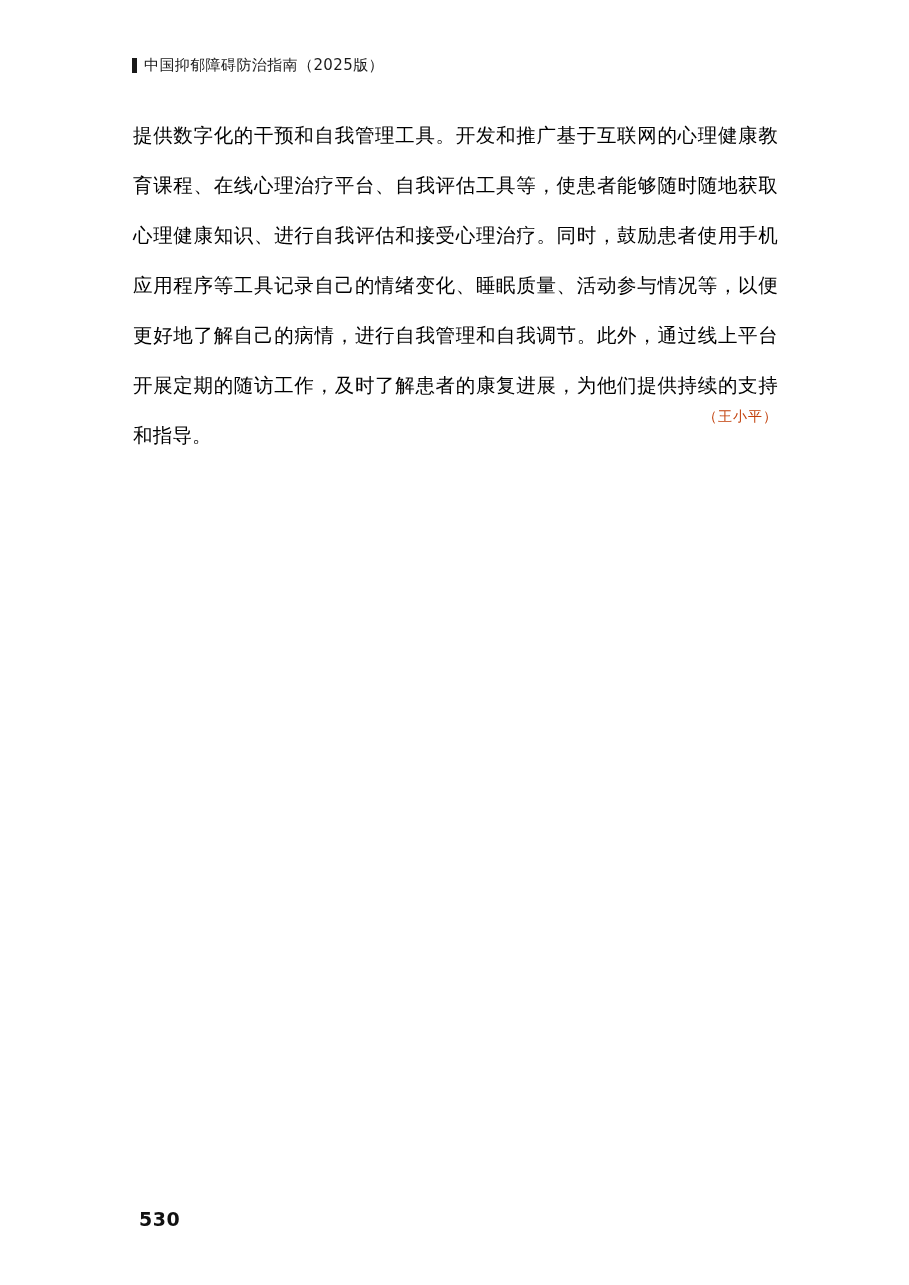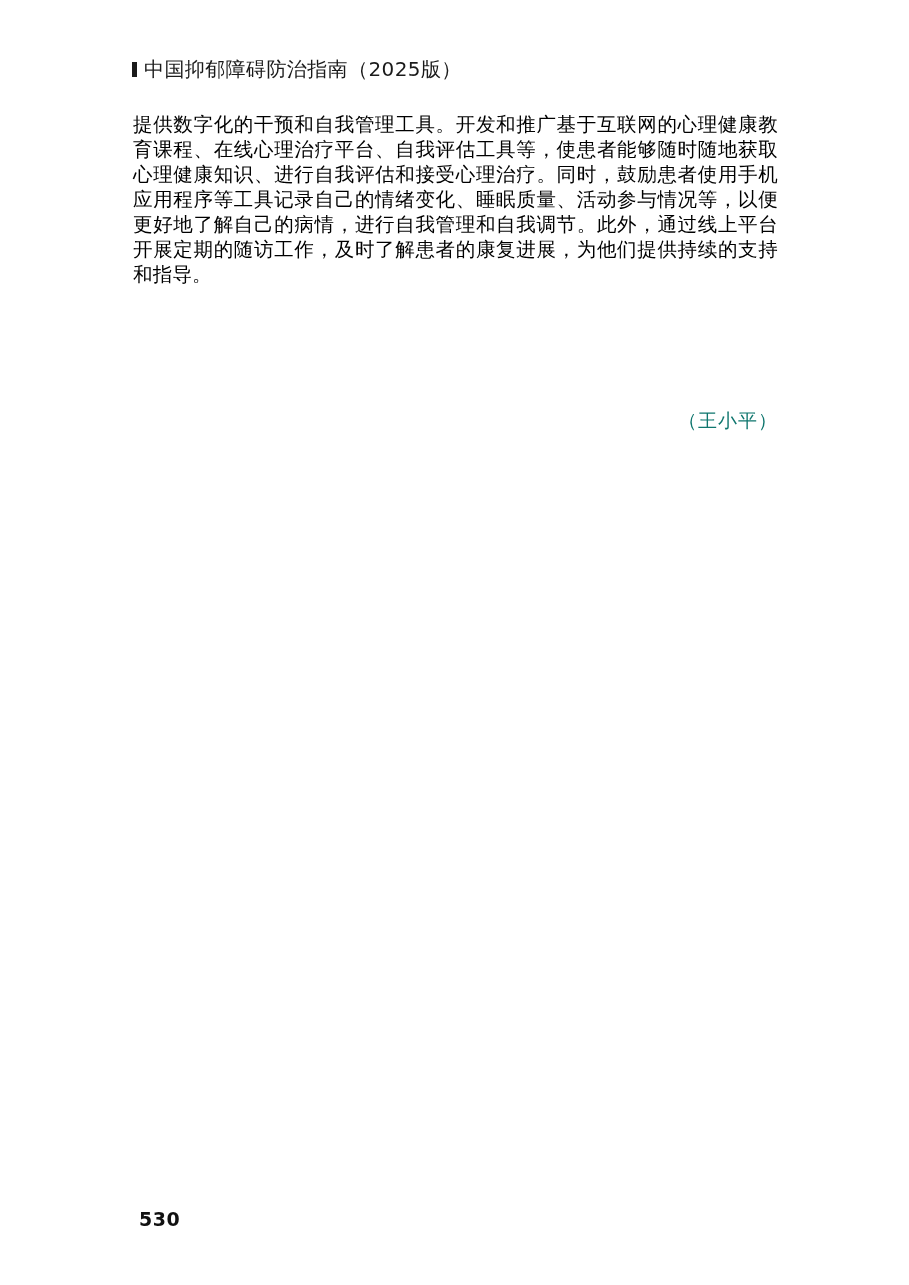--- a/index.html
+++ b/index.html
@@ -34,53 +34,53 @@
     align-items: center;
     gap: 7px;
   }
   .header-mark {
     width: 5px;
     height: 15px;
     background: #1a1a1a;
     display: block;
   }
   .header-title {
-    font-size: 20px;
+    font-size: 15px;
     letter-spacing: 0.4px;
     color: #1a1a1a;
     white-space: nowrap;
     font-family: "DejaVu Sans", "Liberation Sans", sans-serif;
   }
 
   
   .body-block {
     position: absolute;
     left: 133px;
     top: 112px;
     width: 645px;
   }
   .para {
     font-size: 19.5px;
-    line-height: 25px;
+    line-height: 50px;
     text-align: justify;
     text-justify: inter-ideograph;
     letter-spacing: 0.2px;
     color: #000000;
     margin: 0;
-    font-family: Liberation Serif, serif;
+    font-family: Liberation Mono, monospace;
   }
 
   
   .signature {
     position: absolute;
     right: 131px;
     top: 408px;
-    font-size: 19px;
+    font-size: 14px;
     letter-spacing: 1px;
-    color: #0f766e;
+    color: #c2410c;
     white-space: nowrap;
   }
 
   
   .folio {
     position: absolute;
     left: 139px;
     top: 1208px;
     font-size: 19px;
     font-weight: bold;

